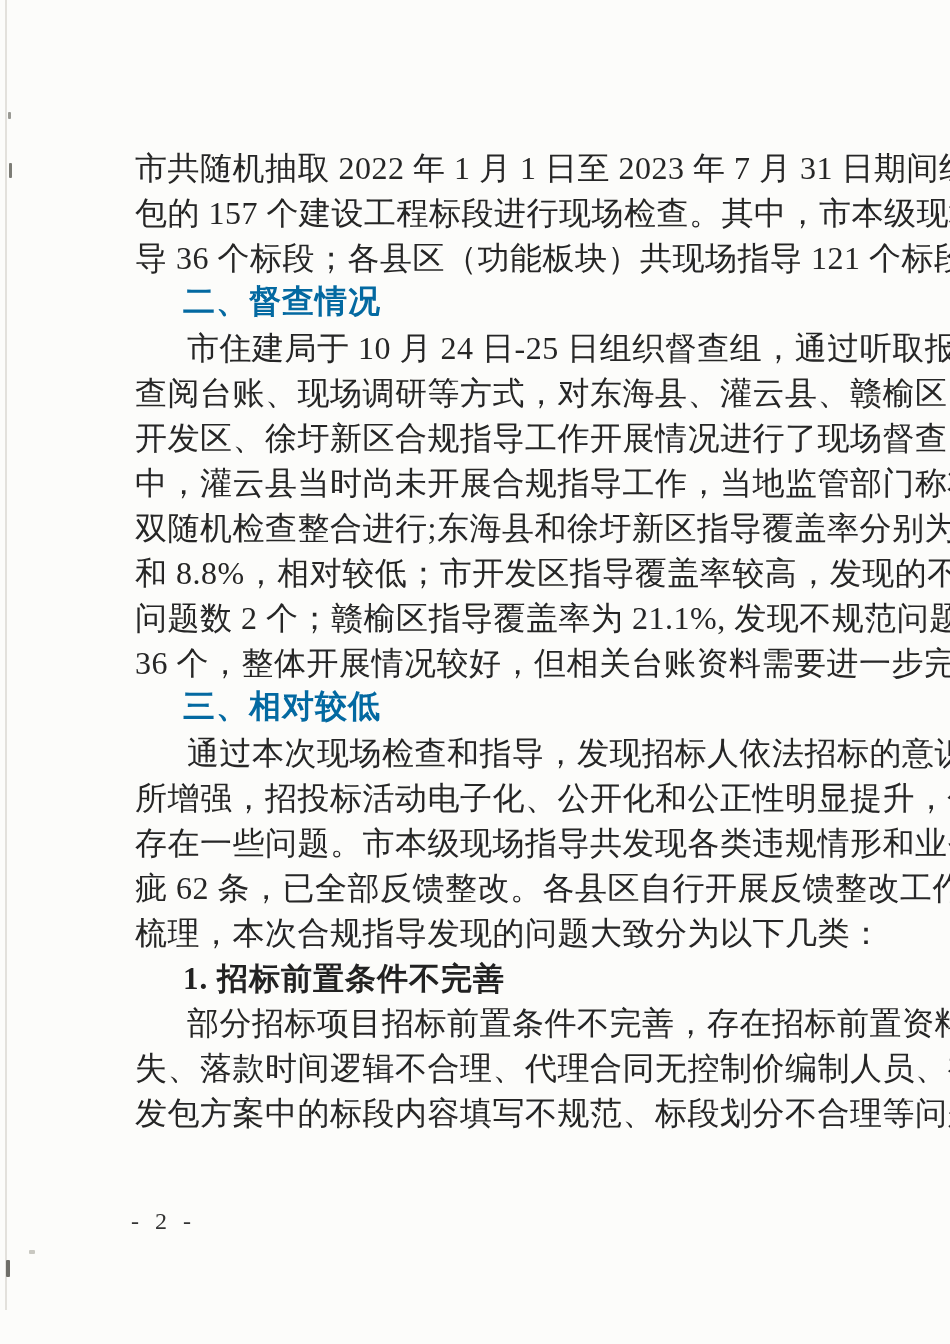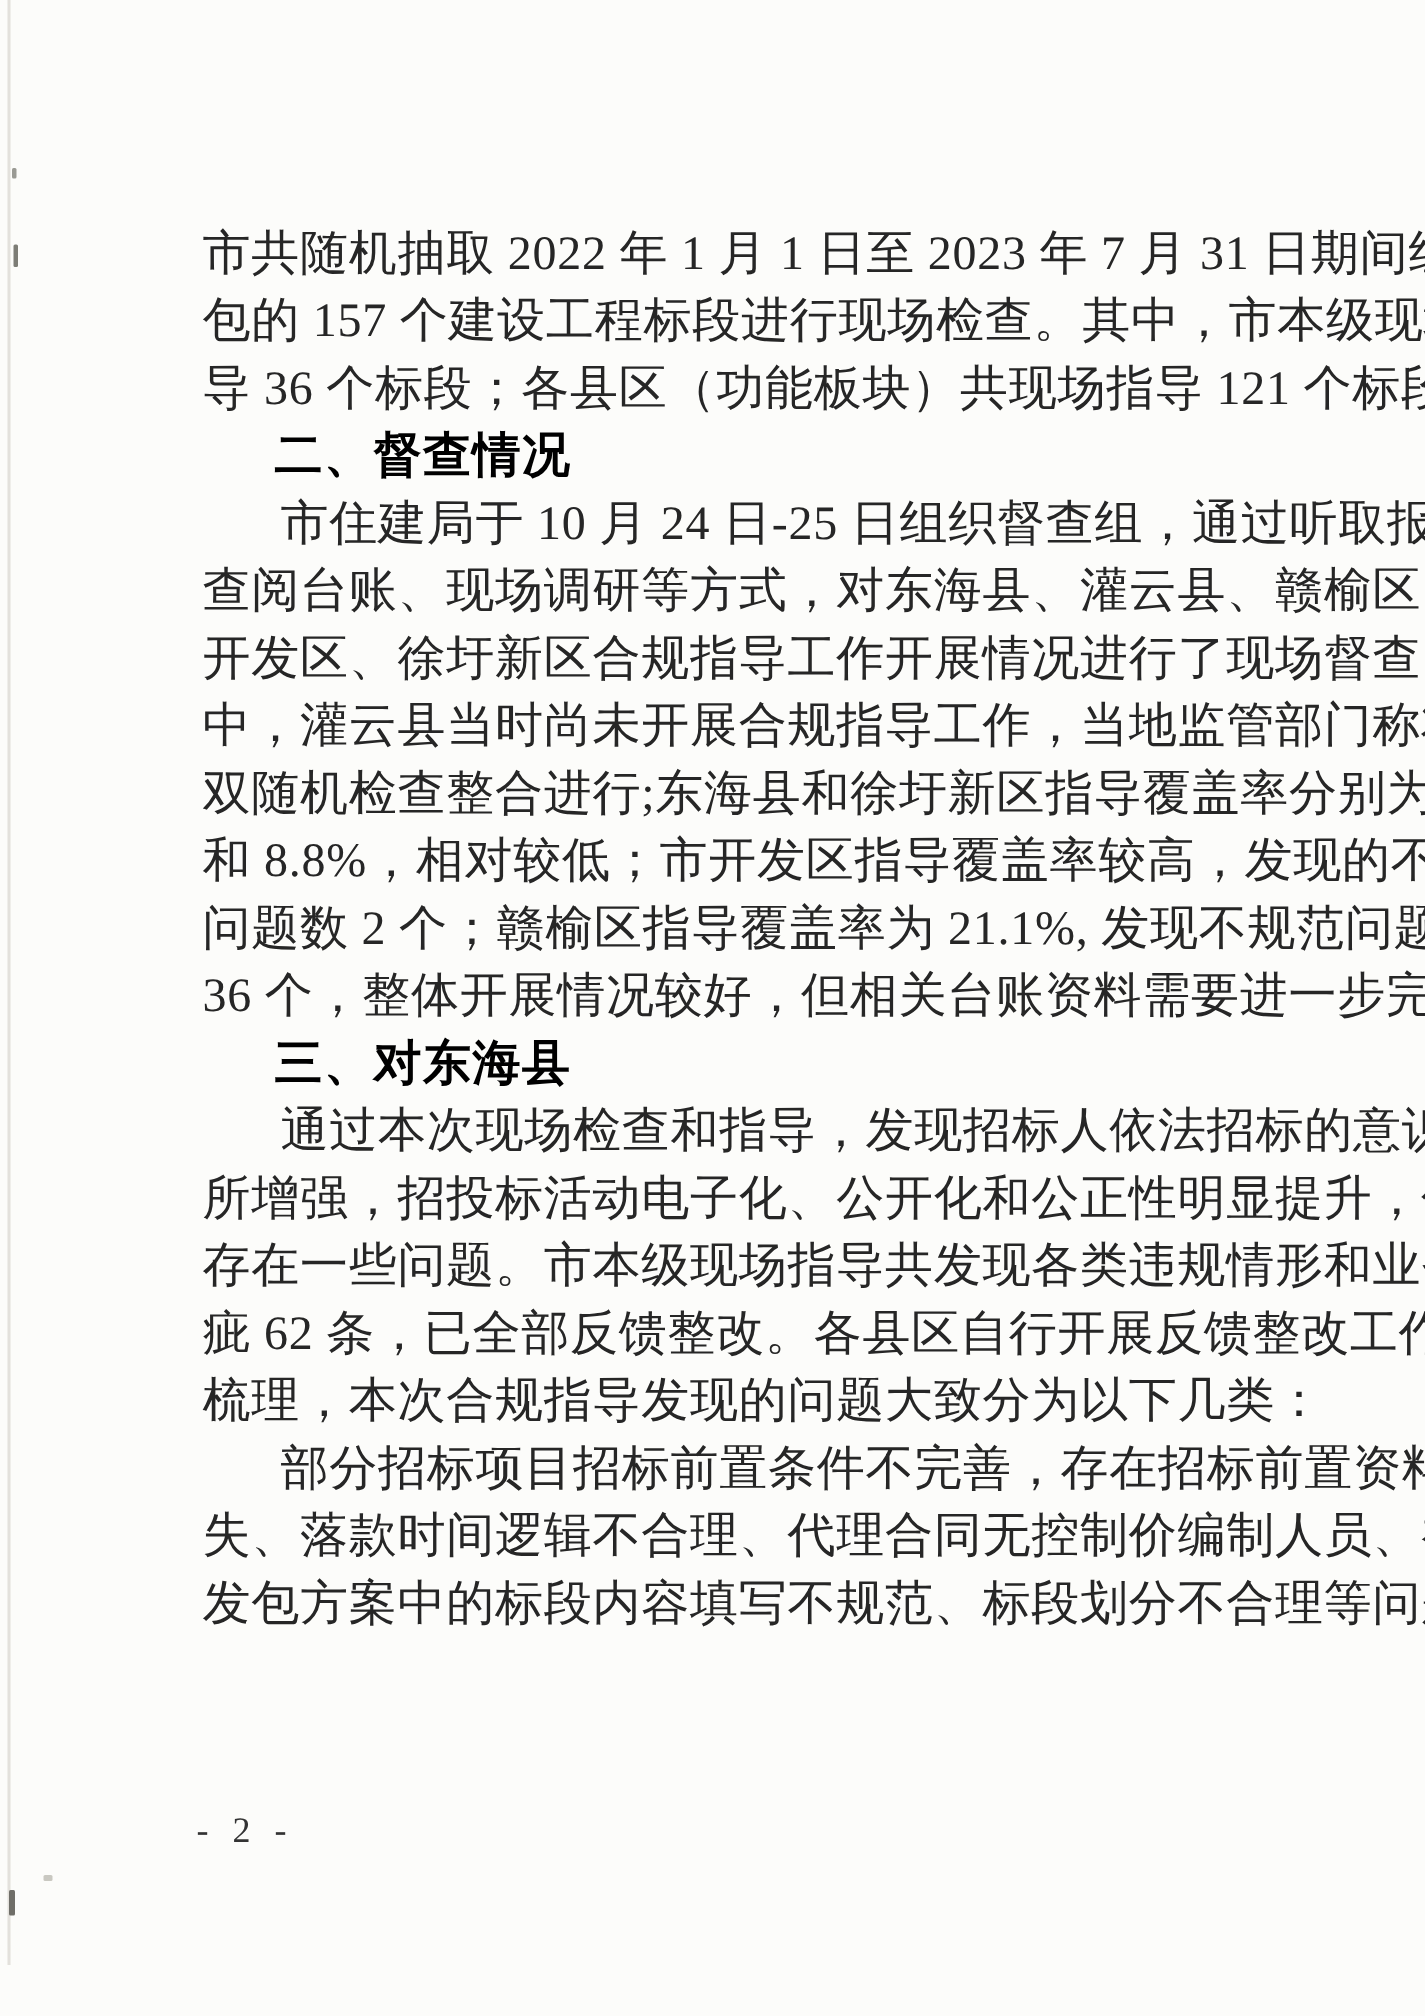--- a/index.html
+++ b/index.html
@@ -54,24 +54,24 @@
   
   .fill { text-align-last: justify; }
   .end  { text-align-last: left; }
   .indent { padding-left: 52px; }
 
   .heading {
     display: block;
     height: 45px;
     line-height: 45px;
     padding-left: 48px;
-    font-family: Liberation Sans, sans-serif;
+    font-family: Liberation Mono, monospace;
     font-weight: 700;
     font-size: 32px;
-    color: #000000;
+    color: #0369a1;
     letter-spacing: 1px;
   }
 
   .subheading {
     display: block;
     height: 45px;
     line-height: 45px;
     padding-left: 48px;
     font-family: "Liberation Serif", "DejaVu Serif", serif;
     font-weight: 600;
@@ -115,30 +115,31 @@
       <span class="line fill indent">市住建局于 10 月 24 日-25 日组织督查组，通过听取报告、</span>
       <span class="line fill">查阅台账、现场调研等方式，对东海县、灌云县、赣榆区、市</span>
       <span class="line fill">开发区、徐圩新区合规指导工作开展情况进行了现场督查。其</span>
       <span class="line fill">中，灌云县当时尚未开展合规指导工作，当地监管部门称将与</span>
       <span class="line fill">双随机检查整合进行;东海县和徐圩新区指导覆盖率分别为 8.9%</span>
       <span class="line fill">和 8.8%，相对较低；市开发区指导覆盖率较高，发现的不规范</span>
       <span class="line fill">问题数 2 个；赣榆区指导覆盖率为 21.1%, 发现不规范问题数为</span>
       <span class="line end">36 个，整体开展情况较好，但相关台账资料需要进一步完善。</span>
     </div>
 
-    <div class="heading">三、对东海县</div>
+    <div class="heading">三、相对较低</div>
 
     <div>
       <span class="line fill indent">通过本次现场检查和指导，发现招标人依法招标的意识有</span>
       <span class="line fill">所增强，招投标活动电子化、公开化和公正性明显提升，但也</span>
       <span class="line fill">存在一些问题。市本级现场指导共发现各类违规情形和业务瑕</span>
       <span class="line fill">疵 62 条，已全部反馈整改。各县区自行开展反馈整改工作。经</span>
       <span class="line end">梳理，本次合规指导发现的问题大致分为以下几类：</span>
     </div>
 
+    <div class="subheading">1. 招标前置条件不完善</div>
 
     <div>
       <span class="line fill indent">部分招标项目招标前置条件不完善，存在招标前置资料缺</span>
       <span class="line fill">失、落款时间逻辑不合理、代理合同无控制价编制人员、初步</span>
       <span class="line fill">发包方案中的标段内容填写不规范、标段划分不合理等问题，</span>
     </div>
 
   </div>
 
   <div class="page-number">- 2 -</div>

